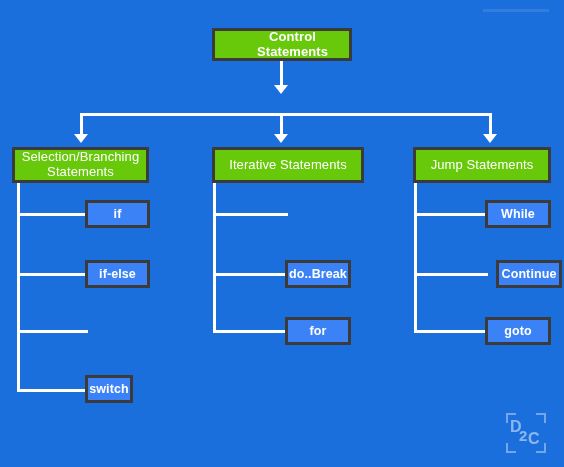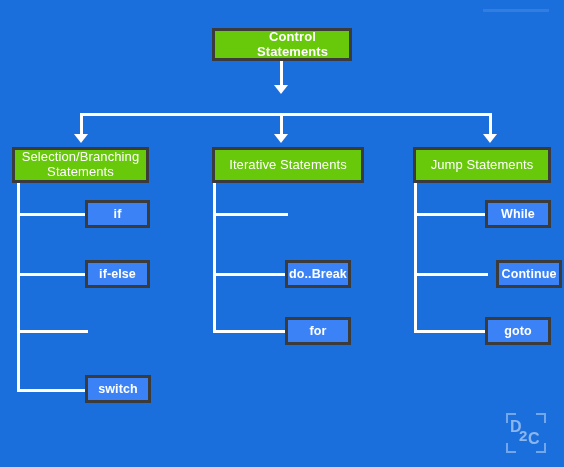--- a/index.html
+++ b/index.html
@@ -127,21 +127,21 @@
   <div class="line-h" style="left:17px; top:273px; width:71px;"></div>
   <div class="line-h" style="left:17px; top:330px; width:71px;"></div>
   <div class="line-h" style="left:17px; top:389px; width:71px;"></div>
 
   <div class="node red" style="left:85px; top:200px; width:65px; height:28px;">
     <span>if</span>
   </div>
   <div class="node red" style="left:85px; top:260px; width:65px; height:28px;">
     <span>if-else</span>
   </div>
-  <div class="node red" style="left:85px; top:375px; width:66px; height:28px;">
+  <div class="node red" style="left:85px; top:375px; width:48px; height:28px;">
     <span>switch</span>
   </div>
 
   <div class="node green" style="left:212px; top:147px; width:152px; height:36px;">
     <span>Iterative Statements</span>
   </div>
 
   <div class="line-v" style="left:213px; top:183px; height:150px;"></div>
 
   <div class="line-h" style="left:213px; top:213px; width:75px;"></div>

